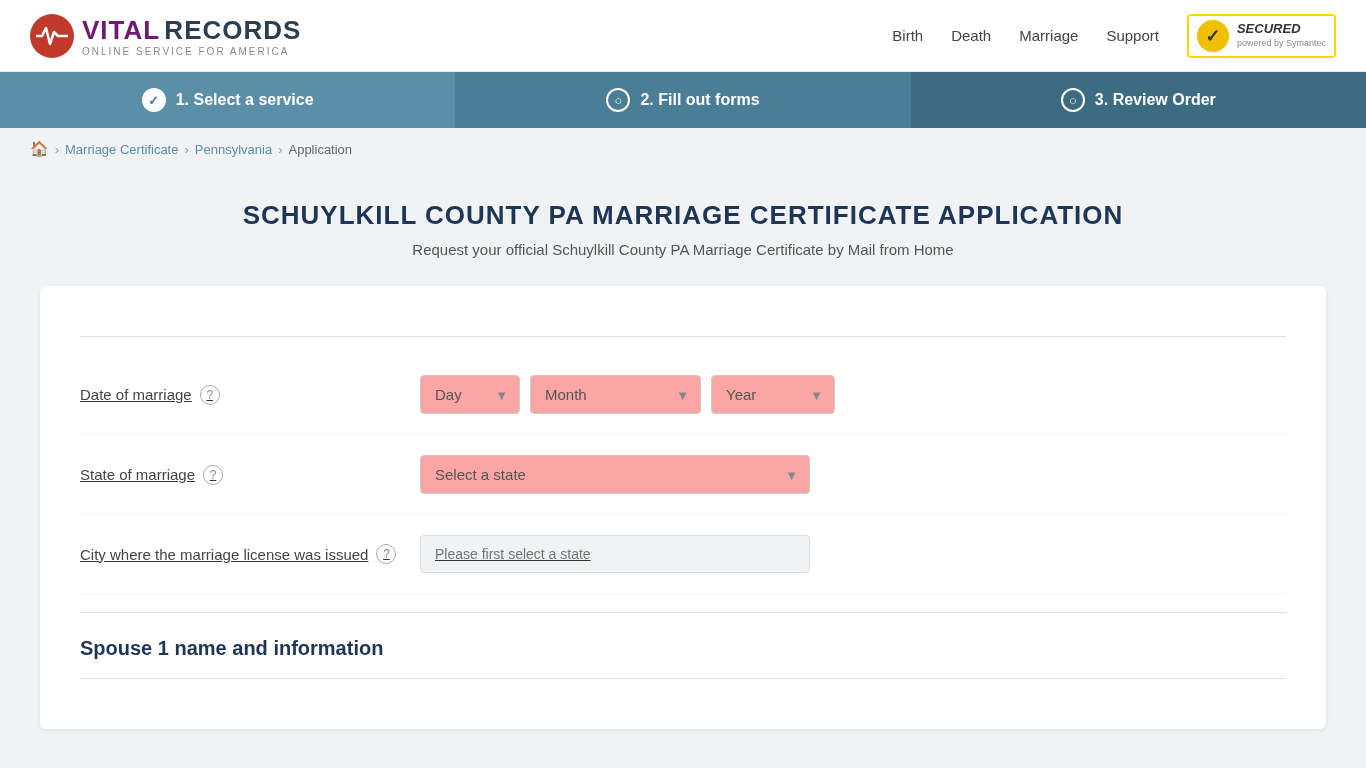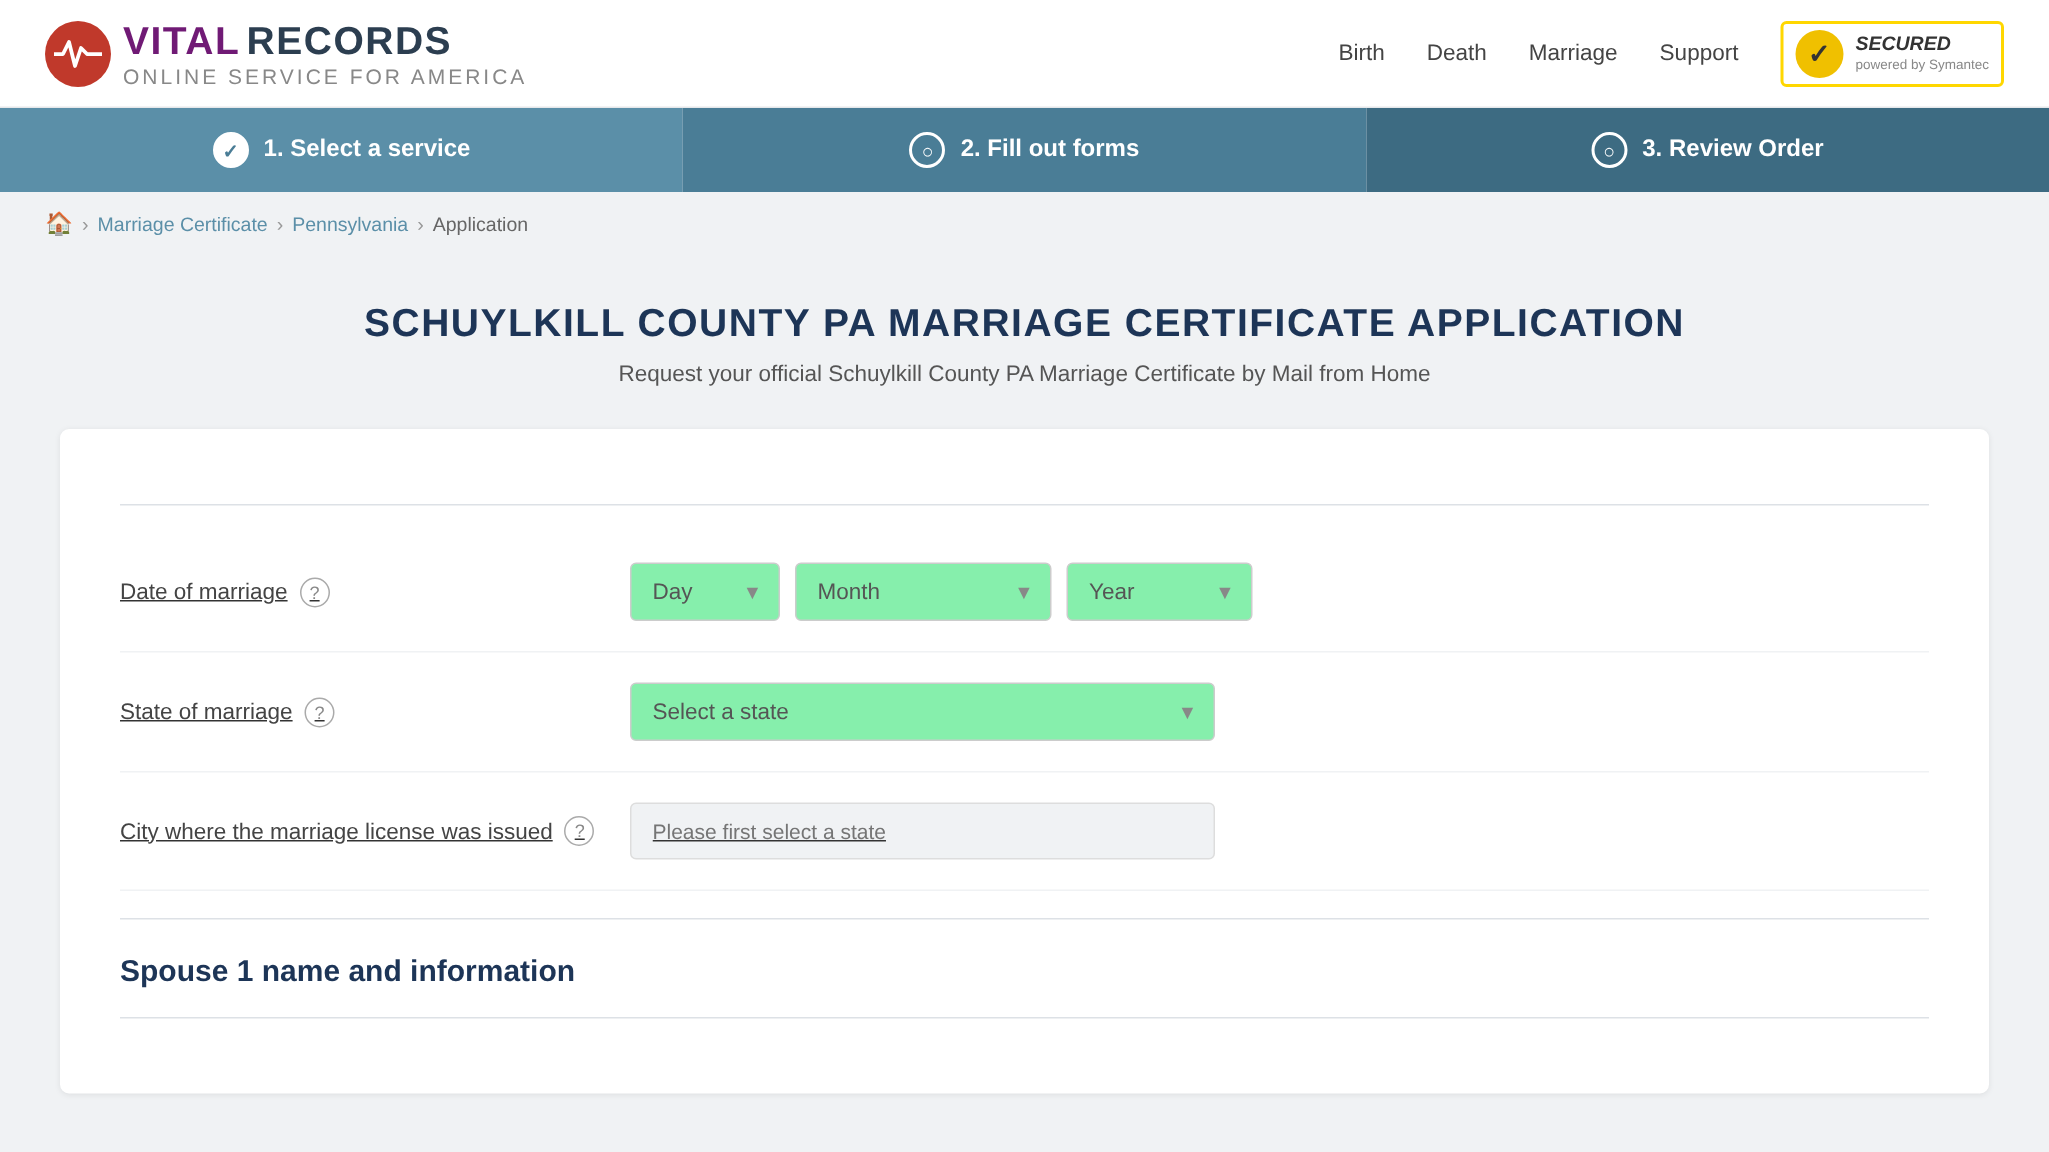--- a/index.html
+++ b/index.html
@@ -24,21 +24,21 @@
       width: 44px;
       height: 44px;
     }
     .logo-text {
       display: flex;
       flex-direction: column;
       margin-left: 8px;
     }
     .logo-text .vital { color: #701a75; font-size: 26px; font-weight: 900; letter-spacing: 1px; display: inline; }
     .logo-text .records { color: #2c3e50; font-size: 26px; font-weight: 900; letter-spacing: 1px; display: inline; }
-    .logo-subtitle { color: #888; font-size: 14px; letter-spacing: 2px; text-transform: uppercase; }
+    .logo-subtitle { color: #888; font-size: 10px; letter-spacing: 2px; text-transform: uppercase; }
     .nav-links {
       display: flex;
       align-items: center;
       gap: 28px;
     }
     .nav-link {
       color: #444;
       font-size: 15px;
       text-decoration: none;
       cursor: pointer;
@@ -195,21 +195,21 @@
     
     .select-wrap {
       position: relative;
       display: inline-block;
     }
     .select-field {
       appearance: none;
       -webkit-appearance: none;
       border: 1px solid #ccc;
       border-radius: 4px;
-      background: #86efac;
+      background: #fca5a5;
       padding: 10px 36px 10px 14px;
       font-size: 15px;
       color: #555;
       cursor: pointer;
       outline: none;
     }
     .select-day { width: 100px; }
     .select-month { width: 171px; }
     .select-year { width: 124px; }
     .select-state { width: 390px; }

